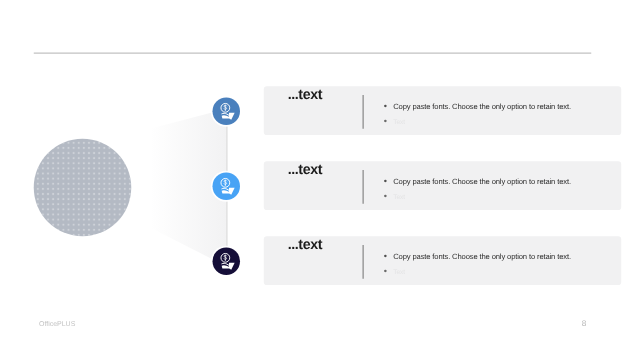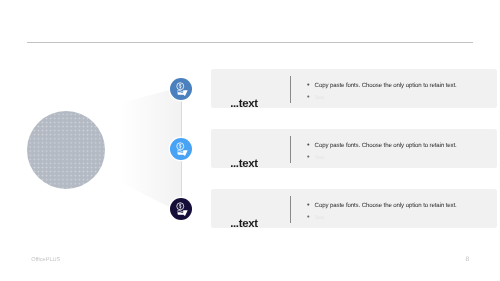--- a/index.html
+++ b/index.html
@@ -29,21 +29,21 @@
 .icon svg{position:absolute;left:.5px;top:.5px;width:21px;height:21px;}
 .i1{top:78px;background:#4a80bd;}
 .i2{top:138px;background:#48a3f5;}
 .i3{top:198px;background:#150e38;}
 
 
 .row{position:absolute;left:211px;width:286px;height:39px;background:#f1f1f2;border-radius:2.5px;}
 .r1{top:69px;}
 .r2{top:129px;}
 .r3{top:189px;}
-.row-title{position:absolute;left:-0.6px;top:2px;width:79px;height:39px;display:flex;align-items:flex-end;
+.row-title{position:absolute;left:-0.6px;top:2px;width:79px;height:39px;display:flex;align-items:flex-start;
  justify-content:center;font-weight:bold;font-size:11.4px;color:#1c1c1c;letter-spacing:-.32px;
  padding-right:12px;box-sizing:border-box;line-height:1;}
 .row-title>span{position:relative;}
 .divider{position:absolute;left:79px;top:6.5px;width:1.3px;height:27px;background:#8a8a8a;}
 .bullets{position:absolute;left:96px;top:5px;}
 .b{display:flex;align-items:baseline;position:relative;}
 .b .dot{width:7.6px;font-size:7.4px;line-height:1;color:#4f4f4f;position:relative;top:0.3px;}
 .b1{font-size:6.1px;color:#2e2e2e;line-height:1;padding-top:7.1px;letter-spacing:-0.112px;}
 .b2{font-size:5.2px;color:#e3e3e4;line-height:1;padding-top:3.4px;}
 .b2 .dot{color:#6a6a6a;}

